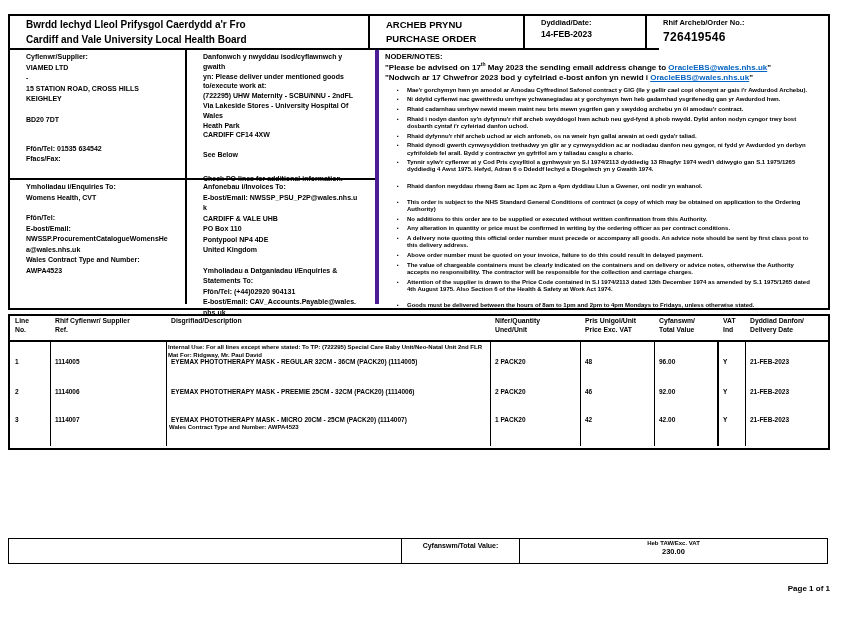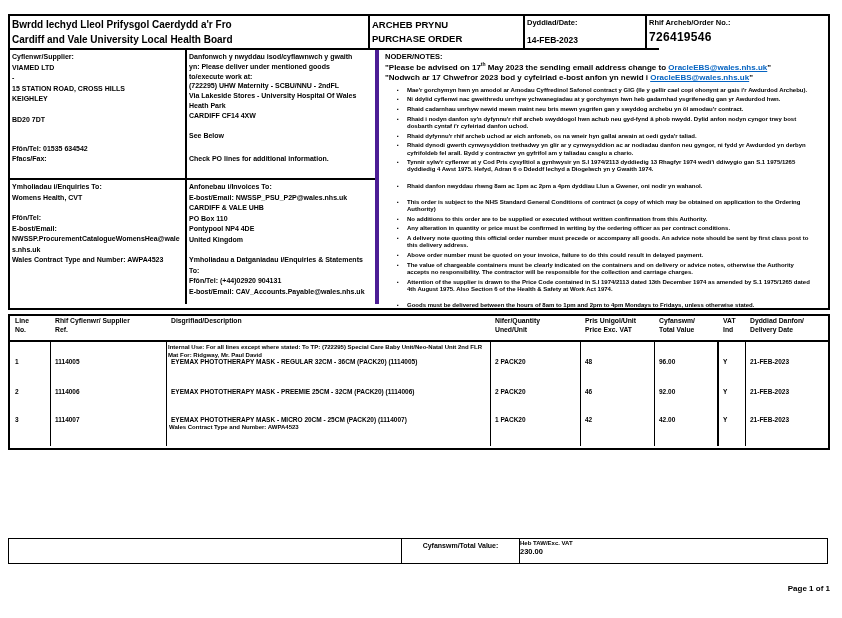--- a/index.html
+++ b/index.html
@@ -1,24 +1,24 @@
 <!DOCTYPE html>
 <html><head>
 <meta charset="utf-8">
 <style>
   html,body{margin:0;padding:0;background:#e8e8e8;}
   .page{position:relative;width:842px;height:618px;background:#ffffff;margin:0 auto;
         font-family:"Liberation Sans",sans-serif;color:#000;font-weight:bold;overflow:hidden;}
   
   .top-block{position:absolute;left:8px;top:14px;width:818px;height:292px;border:2px solid #000;}
-  .cell{position:absolute;box-sizing:border-box;padding:2px 2px;}
+  .cell{position:absolute;box-sizing:border-box;padding:2px 16px;}
   .hdr-org{left:0;top:0;width:358px;height:34px;font-size:10px;line-height:1.45;border-bottom:2px solid #000;}
   .hdr-title{left:358px;top:0;width:155px;height:34px;font-size:9.5px;line-height:1.5;border-left:2px solid #000;border-bottom:2px solid #000;}
   .hdr-date{left:513px;top:0;width:136px;height:34px;font-size:7.5px;border-left:2px solid #000;border-bottom:2px solid #000;}
-  .hdr-date .val{font-size:8.5px;margin-top:8px;}
+  .hdr-date .val{font-size:8.5px;margin-top:2px;}
   .hdr-order{left:635px;top:0;width:179px;height:34px;font-size:7.5px;border-left:2px solid #000;}
   .hdr-order .val{font-size:12px;margin-top:3px;letter-spacing:.3px;}
   .supplier-cell{left:0;top:34px;width:175px;height:128px;font-size:7px;line-height:1.5;}
   .enquiries-cell{left:0;top:162px;width:175px;height:126px;border-top:2px solid #000;font-size:7px;line-height:1.5;}
   .deliver-cell{left:175px;top:34px;width:190px;height:128px;border-left:2px solid #000;font-size:7px;line-height:1.4;}
   .invoices-cell{left:175px;top:162px;width:190px;height:126px;border-left:2px solid #000;border-top:2px solid #000;font-size:7px;line-height:1.5;}
   .notes-cell{left:365px;top:34px;width:449px;height:254px;border-left:4px solid #4c1d95;font-size:7px;padding:2px 6px;}
   .preline{white-space:pre-line;}
   .brk{word-break:break-all;} .mt10{margin-top:10px;} .mt14{margin-top:14px;} .mt18{margin-top:18px;}
   .notes-label{font-size:7.5px;}
@@ -46,21 +46,21 @@
   .c-date{left:737px;width:78px;}
   .trow{position:absolute;left:0;width:100%;height:12px;}
   .tcell{position:absolute;top:0;font-size:6.5px;line-height:1.25;box-sizing:border-box;padding-left:3px;}
   .desc-note{top:8px;font-size:6px;padding-left:1px;}
   .internal-note{position:absolute;top:2px;font-size:6px;line-height:1.25;}
   
   .totals-row{position:absolute;left:8px;top:538px;width:818px;height:24px;border:1.5px solid #000;}
   .tot-label{position:absolute;left:392px;top:0;width:118px;height:100%;border-left:1.5px solid #000;
              font-size:7px;display:flex;align-items:flex-start;justify-content:center;padding-top:3px;box-sizing:border-box;}
   .tot-value{position:absolute;left:510px;top:0;width:308px;height:100%;border-left:1.5px solid #000;
-             text-align:left;box-sizing:border-box;padding-top:1px;}
+             text-align:center;box-sizing:border-box;padding-top:1px;}
   .tot-vat{font-size:6px;}
   .tot-amt{font-size:7.5px;margin-top:1px;}
   .page-label{position:absolute;right:12px;top:584px;font-size:8px;}
 </style>
 </head>
 <body>
 
 <div class="page">
 
   <div class="top-block">

